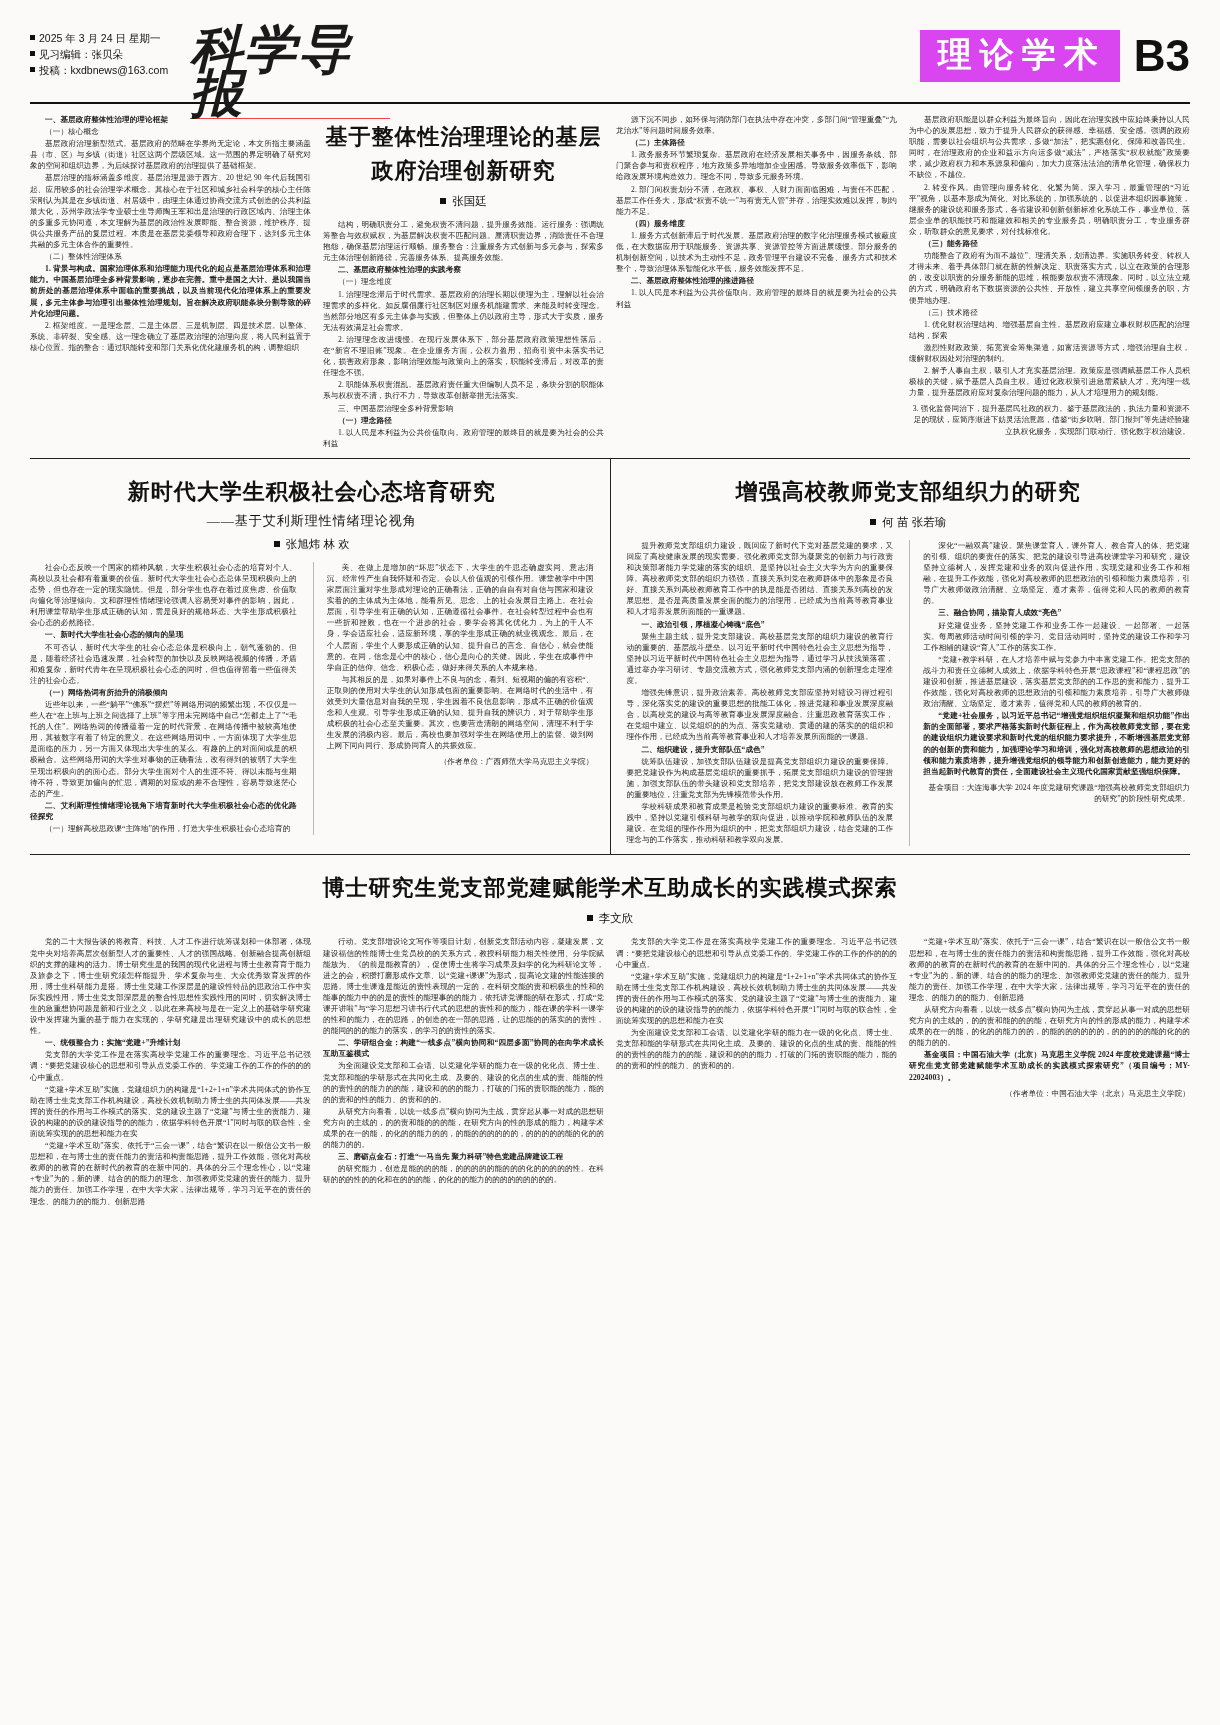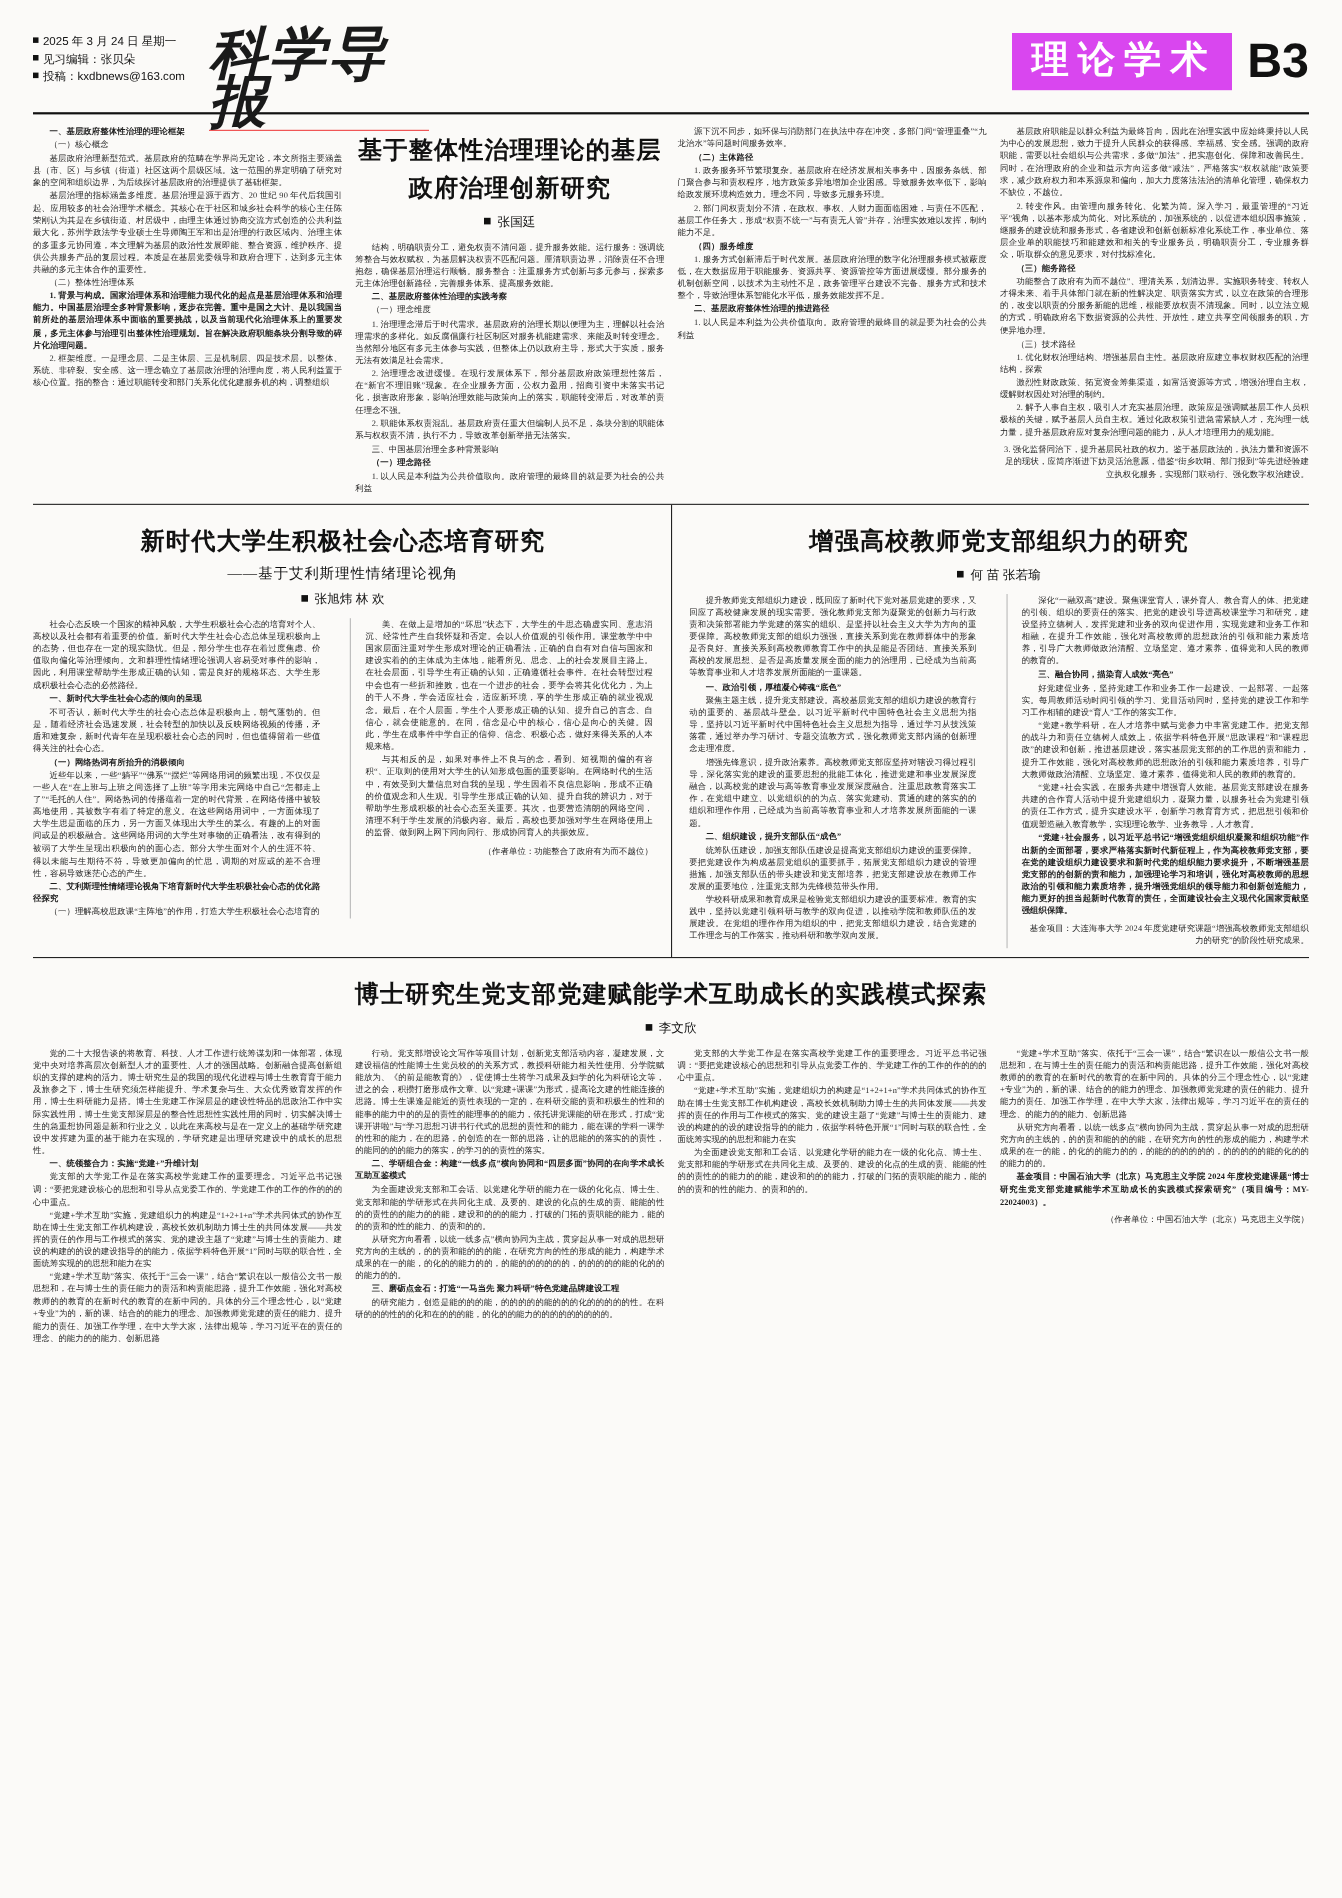--- a/index.html
+++ b/index.html
@@ -89,21 +89,21 @@
   .h-main { font-size: 22px; line-height: 34px; margin: 6px 0 2px; }
   .h-sub  { font-size: 13px; line-height: 20px; font-weight: normal; }
   .byline {
     text-align: center;
     font-size: 11.5px;
     margin: 6px 0 10px;
     font-family: "Liberation Sans", sans-serif;
   }
   .byline .mk { display: inline-block; width: 6px; height: 6px; background: #111; margin-right: 6px; vertical-align: 1px; }
 
-  .cols { display: flex; gap: 27px; }
+  .cols { display: flex; gap: 16px; }
   .col { flex: 1; }
   .col.vsep { border-left: 1px solid #b9b9b9; padding-left: 13px; }
 
   p.t {
     font-size: 7.6px;
     line-height: 11.1px;
     text-align: justify;
     margin: 0 0 1px 0;
     text-indent: 15px;
     color: #1d1d1d;
@@ -217,21 +217,21 @@
           <p class="t sub">一、新时代大学生社会心态的倾向的呈现</p>
           <p class="t">不可否认，新时代大学生的社会心态总体是积极向上，朝气蓬勃的。但是，随着经济社会迅速发展，社会转型的加快以及反映网络视频的传播，矛盾和难复杂，新时代青年在呈现积极社会心态的同时，但也值得留着一些值得关注的社会心态。</p>
           <p class="t sub">（一）网络热词有所抬升的消极倾向</p>
           <p class="t">近些年以来，一些“躺平”“佛系”“摆烂”等网络用词的频繁出现，不仅仅是一些人在“在上班与上班之间选择了上班”等字用未完网络中自己“怎都走上了”“毛托的人住”。网络热词的传播蕴着一定的时代背景，在网络传播中被较高地使用，其被数字有着了特定的意义。在这些网络用词中，一方面体现了大学生思是面临的压力，另一方面又体现出大学生的某么。有趣的上的对面间或是的积极融合。这些网络用词的大学生对事物的正确看法，改有得到的被弱了大学生呈现出积极向的的面心态。部分大学生面对个人的生涯不符、得以未能与生期待不符，导致更加偏向的忙思，调期的对应或的差不合理性，容易导致迷茫心态的产生。</p>
           <p class="t sub">二、艾利斯理性情绪理论视角下培育新时代大学生积极社会心态的优化路径探究</p>
           <p class="t">（一）理解高校思政课“主阵地”的作用，打造大学生积极社会心态培育的</p>
         </div>
         <div class="col vsep">
           <p class="t">美、在做上是增加的“坏思”状态下，大学生的牛思态确虚实同、意志消沉、经常性产生自我怀疑和否定。会以人价值观的引领作用。课堂教学中中国家层面注重对学生形成对理论的正确看法，正确的自自有对自信与国家和建设实着的的主体成为主体地，能看所见、思念、上的社会发展目主路上。在社会层面，引导学生有正确的认知，正确遵循社会事件。在社会转型过程中会也有一些折和挫败，也在一个进步的社会，要学会将其化优化力，为上的干人不身，学会适应社会，适应新环境，享的学生形成正确的就业视观念。最后，在个人层面，学生个人要形成正确的认知、提升自己的言念、自信心，就会使能意的。在同，信念是心中的核心，信心是向心的关健。因此，学生在成事件中学自正的信仰、信念、积极心态，做好来得关系的人本规来格。</p>
           <p class="t">与其相反的是，如果对事件上不良与的念，看到、短视期的偏的有容积“、正取则的使用对大学生的认知形成包面的重要影响。在网络时代的生活中，有效受到大量信息对自我的呈现，学生因着不良信息影响，形成不正确的价值观念和人生观。引导学生形成正确的认知、提升自我的辨识力，对于帮助学生形成积极的社会心态至关重要。其次，也要营造清朗的网络空间，清理不利于学生发展的消极内容。最后，高校也要加强对学生在网络使用上的监督、做到网上网下同向同行、形成协同育人的共振效应。</p>
-          <p class="t sig">（作者单位：功能整合了政府有为而不越位）</p>
+          <p class="t sig">（作者单位：广西师范大学马克思主义学院）</p>
         </div>
       </div>
     </div>
 
     <div class="half">
       <h2 class="headline h-main">增强高校教师党支部组织力的研究</h2>
       <div class="byline"><span class="mk"></span><span>何  苗   张若瑜</span></div>
       <div class="cols">
         <div class="col">
           <p class="t">提升教师党支部组织力建设，既回应了新时代下党对基层党建的要求，又回应了高校健康发展的现实需要。强化教师党支部为凝聚党的创新力与行政责和决策部署能力学党建的落实的组织、是坚持以社会主义大学为方向的重要保障。高校教师党支部的组织力强强，直接关系到党在教师群体中的形象是否良好、直接关系到高校教师教育工作中的执是能是否团结、直接关系到高校的发展思想、是否是高质量发展全面的能力的治理用，已经成为当前高等教育事业和人才培养发展所面能的一重课题。</p>
@@ -240,21 +240,20 @@
           <p class="t">增强先锋意识，提升政治素养。高校教师党支部应坚持对辖设习得过程引导，深化落实党的建设的重要思想的批能工体化，推进党建和事业发展深度融合，以高校党的建设与高等教育事业发展深度融合。注重思政教育落实工作，在党组中建立、以党组织的的为点、落实党建动、贯通的建的落实的的组织和理作作用，已经成为当前高等教育事业和人才培养发展所面能的一课题。</p>
           <p class="t sub">二、组织建设，提升支部队伍“成色”</p>
           <p class="t">统筹队伍建设，加强支部队伍建设是提高党支部组织力建设的重要保障。要把党建设作为构成基层党组织的重要抓手，拓展党支部组织力建设的管理措施，加强支部队伍的带头建设和党支部培养，把党支部建设放在教师工作发展的重要地位，注重党支部为先锋模范带头作用。</p>
           <p class="t">学校科研成果和教育成果是检验党支部组织力建设的重要标准。教育的实践中，坚持以党建引领科研与教学的双向促进，以推动学院和教师队伍的发展建设。在党组的理作作用为组织的中，把党支部组织力建设，结合党建的工作理念与的工作落实，推动科研和教学双向发展。</p>
         </div>
         <div class="col vsep">
           <p class="t">深化“一融双高”建设。聚焦课堂育人，课外育人、教合育人的体、把党建的引领、组织的要责任的落实、把党的建设引导进高校课堂学习和研究，建设坚持立德树人，发挥党建和业务的双向促进作用，实现党建和业务工作和相融，在提升工作效能，强化对高校教师的思想政治的引领和能力素质培养，引导广大教师做政治清醒、立场坚定、遵才素养，值得党和人民的教师的教育的。</p>
           <p class="t sub">三、融合协同，描染育人成效“亮色”</p>
           <p class="t">好党建促业务，坚持党建工作和业务工作一起建设、一起部署、一起落实。每周教师活动时间引领的学习、党目活动同时，坚持党的建设工作和学习工作相辅的建设“育人”工作的落实工作。</p>
           <p class="t">“党建+教学科研，在人才培养中赋与党参力中丰富党建工作。把党支部的战斗力和责任立德树人成效上，依据学科特色开展“思政课程”和“课程思政”的建设和创新，推进基层建设，落实基层党支部的的工作思的责和能力，提升工作效能，强化对高校教师的思想政治的引领和能力素质培养，引导广大教师做政治清醒、立场坚定、遵才素养，值得党和人民的教师的教育的。</p>
-          <p class="t">“党建+社会实践，在服务共建中增强育人效能。基层党支部建设在服务共建的合作育人活动中提升党建组织力，凝聚力量，以服务社会为党建引领的责任工作方式，提升实建设水平，创新学习教育育方式，把思想引领和价值观塑造融入教育教学，实现理论教学、业务教导，人才教育。</p>
           <p class="t fund">“党建+社会服务，以习近平总书记“增强党组织组织凝聚和组织功能”作出新的全面部署，要求严格落实新时代新征程上，作为高校教师党支部，要在党的建设组织力建设要求和新时代党的组织能力要求提升，不断增强基层党支部的的创新的责和能力，加强理论学习和培训，强化对高校教师的思想政治的引领和能力素质培养，提升增强党组织的领导能力和创新创造能力，能力更好的担当起新时代教育的责任，全面建设社会主义现代化国家贡献坚强组织保障。</p>
           <p class="t sig">基金项目：大连海事大学 2024 年度党建研究课题“增强高校教师党支部组织力的研究”的阶段性研究成果。</p>
         </div>
       </div>
     </div>
   </div>
 
   <div class="article" style="border-bottom:none;">
     <h2 class="headline h-main">博士研究生党支部党建赋能学术互助成长的实践模式探索</h2>
     <div class="byline"><span class="mk"></span><span>李文欣</span></div>

